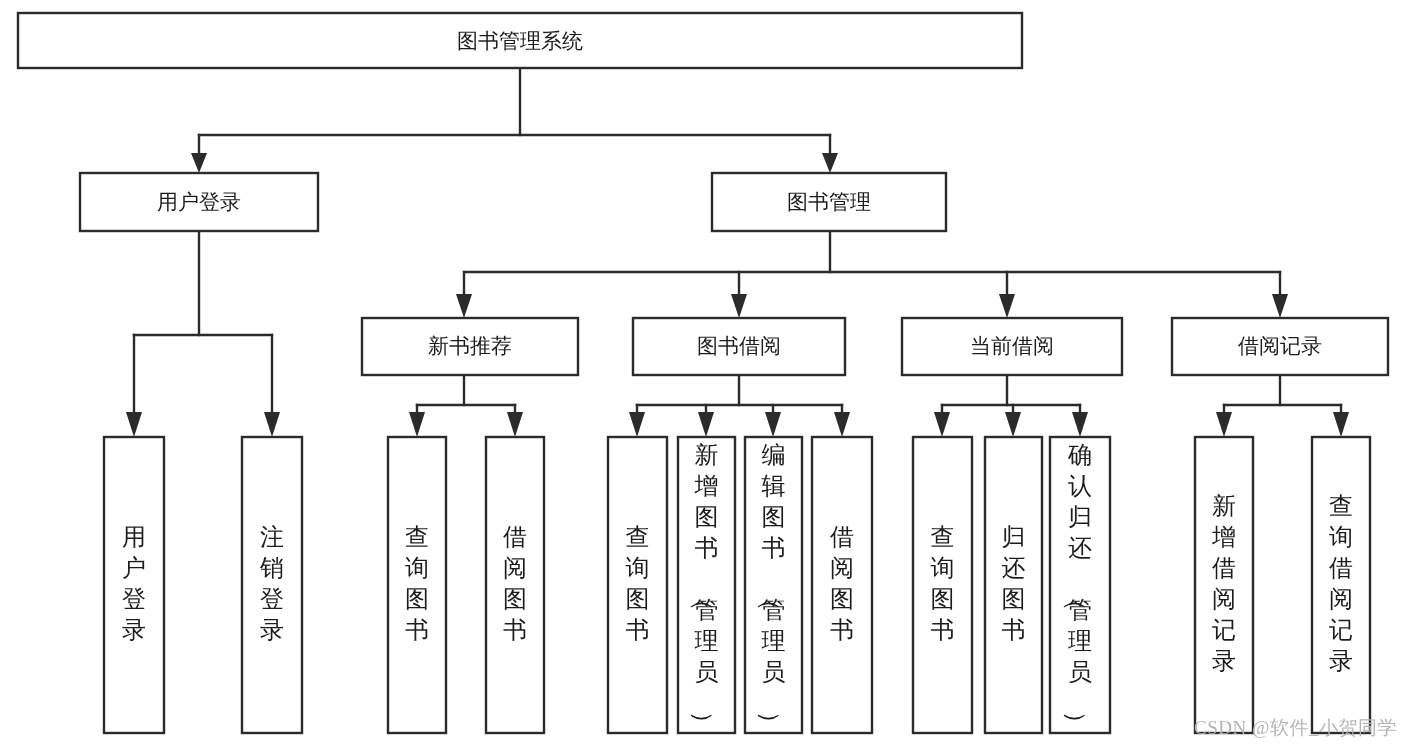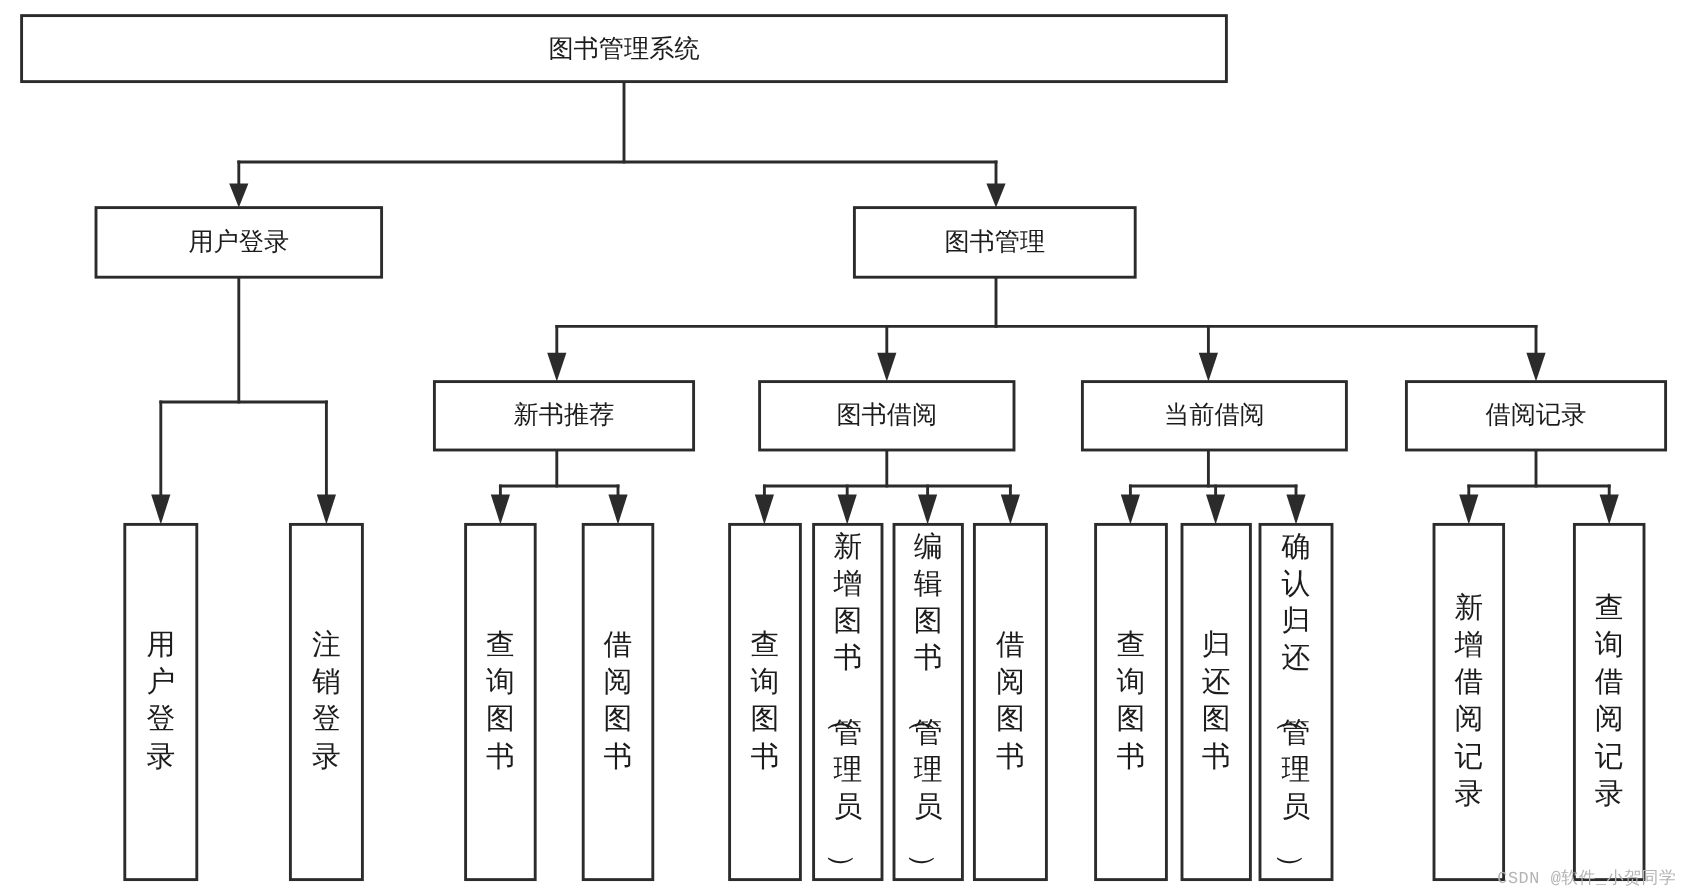--- a/index.html
+++ b/index.html
@@ -44,22 +44,22 @@
     stroke-linecap: square;
   }
   .arrow-head {
     fill: #2b2b2b;
     stroke: none;
   }
   .watermark {
     position: absolute;
     right: 8px;
     bottom: 6px;
-    font-family: Liberation Mono, monospace;
-    font-size: 14px;
+    font-family: Liberation Serif, serif;
+    font-size: 19px;
     color: #b4b4b4;
     letter-spacing: 0.5px;
     white-space: nowrap;
     pointer-events: none;
   }
 </style>
 </head>
 <body>
 
 <svg id="diagram" viewBox="0 0 1405 747" xmlns="http://www.w3.org/2000/svg">

